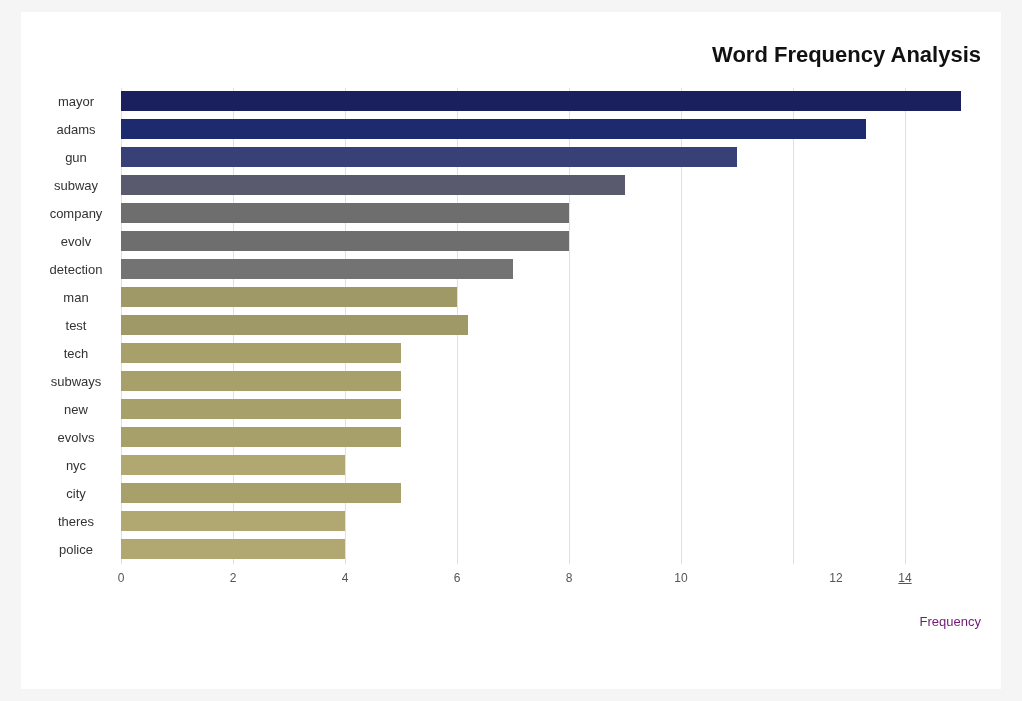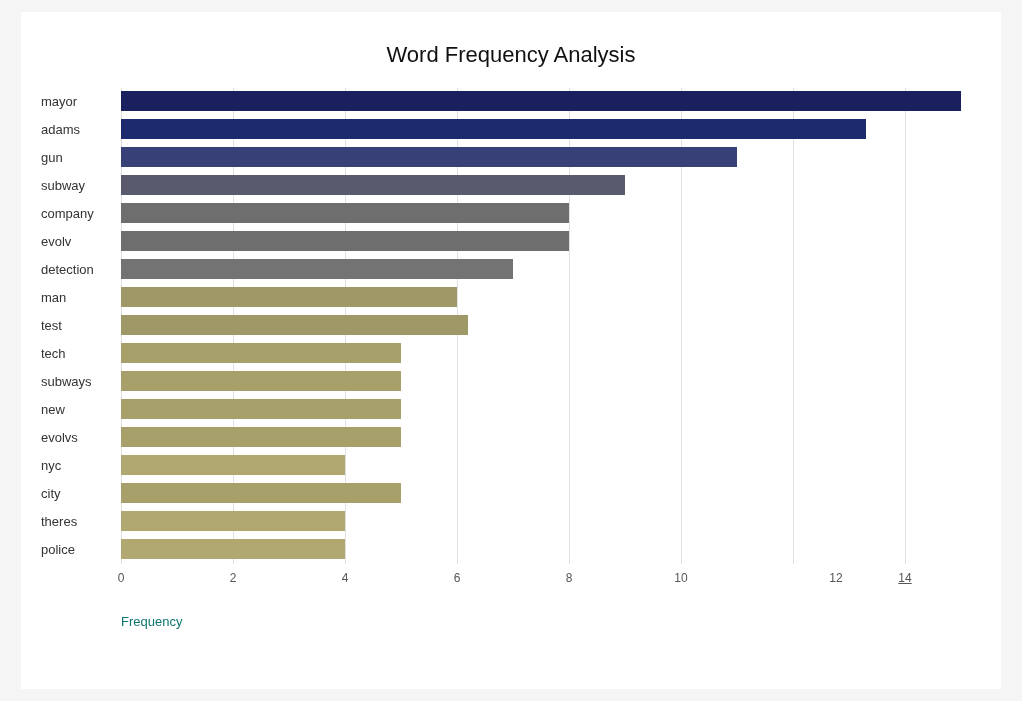--- a/index.html
+++ b/index.html
@@ -12,43 +12,43 @@
       width: 1022px;
       min-height: 701px;
     }
     .chart-container {
       background: white;
       width: 980px;
       padding: 30px 20px 60px 20px;
       position: relative;
     }
     .chart-title {
-      text-align: center;
+      text-align: right;
       font-size: 22px;
-      font-weight: normal;
+      font-weight: bold;
       margin-bottom: 20px;
       color: #111;
     }
     .chart-area {
       display: flex;
       flex-direction: column;
       padding-left: 80px;
       padding-right: 20px;
       position: relative;
     }
     .bar-row {
       display: flex;
       align-items: center;
       height: 26px;
       margin-bottom: 2px;
       position: relative;
     }
     .bar-label {
       width: 80px;
-      text-align: left;
+      text-align: center;
       padding-right: 10px;
       font-size: 13px;
       color: #333;
       position: absolute;
       left: -80px;
     }
     .bar {
       height: 20px;
       min-width: 2px;
     }
@@ -74,23 +74,23 @@
       position: relative;
       height: 40px;
     }
     .x-tick {
       position: absolute;
       transform: translateX(-50%);
       font-size: 12px;
       color: #555;
     }
     .x-axis-label {
-      text-align: left;
+      text-align: right;
       font-size: 13px;
-      color: #0f766e;
+      color: #701a75;
       margin-top: 5px;
       margin-left: 80px;
     }
   </style>
 </head>
 <body>
 
 <div class="chart-container">
   <div class="chart-title">Word Frequency Analysis</div>
 

